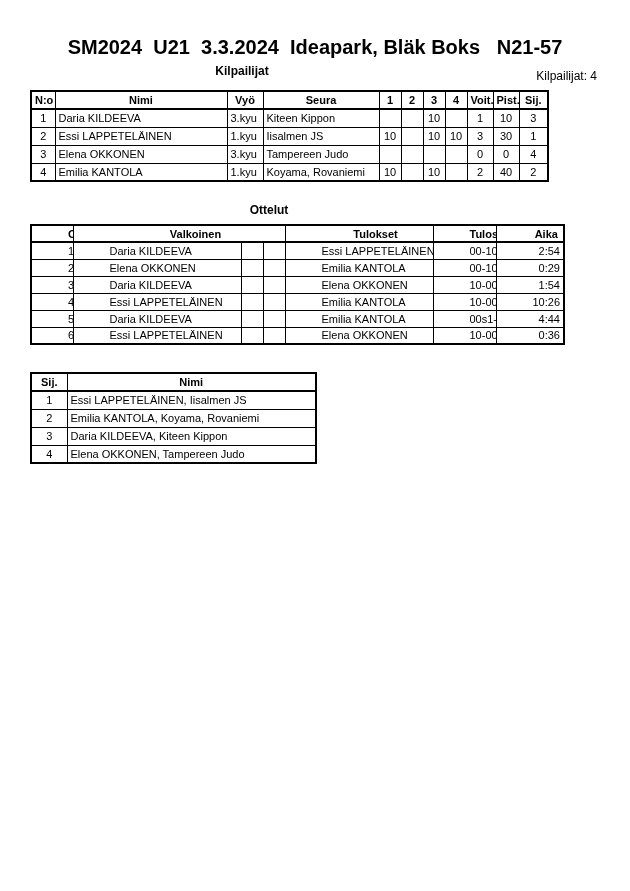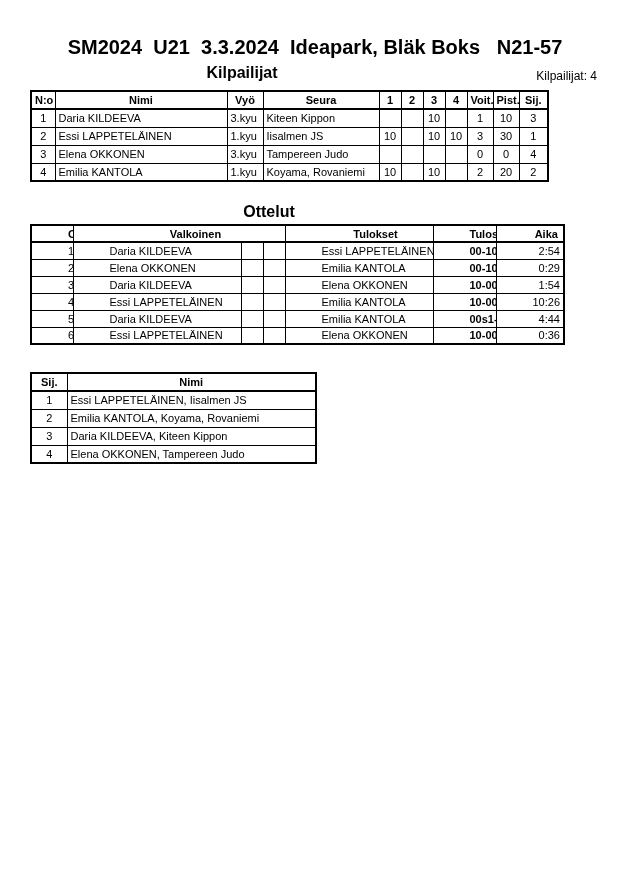--- a/index.html
+++ b/index.html
@@ -6,21 +6,21 @@
   html,body { background:#fff; }
   .page {
     position:relative; width:630px; height:891px; background:#ffffff;
     font-family:"Liberation Sans", sans-serif; color:#000; overflow:hidden;
   }
   .title {
     position:absolute; top:36px; left:0; width:630px; text-align:center;
     font-size:20px; font-weight:bold; white-space:pre;
   }
   .heading {
-    position:absolute; font-size:16px; font-weight:bold; text-align:center;
+    position:absolute; font-size:12px; font-weight:bold; text-align:center;
   }
   #h-competitors { top:64px; left:30px; width:424px; }
   #h-matches     { top:203px; left:30px; width:478px; }
   #h-results     { top:351px; left:30px; width:260px; }
   #count-label {
     position:absolute; top:69px; right:33px; font-size:12px;
   }
   .doc-table {
     position:absolute; border-collapse:collapse; table-layout:fixed;
     border:2px solid #000; background:#fff;
@@ -33,21 +33,21 @@
   .doc-table thead th { border-bottom:2px solid #000; }
   #table-competitors { top:90px;  left:30px; width:517px; }
   #table-matches     { top:224px; left:30px; width:533px; }
   #table-results     { top:372px; left:30px; width:285px; }
   #table-competitors th, #table-competitors td { height:18px;margin-top:7px; }
   #table-matches th, #table-matches td { height:17px;padding-left:36px; }
   #table-results th, #table-results td { height:18px; }
   .c { text-align:center; }
   .l { text-align:left; }
   .th-valkoinen { padding:0 44px 0 0; text-align:center; }
-  .col-tulos { text-align:right; padding-right:4px;font-weight:bold; }
+  .col-tulos { text-align:right; padding-right:4px; }
   .col-aika  { text-align:right; padding-right:10px; }
 </style>
 </head>
 <body>
 
 <div class="page">
 
   <div class="title">SM2024  U21  3.3.2024  Ideapark, Bläk Boks   N21-57</div>
   <div class="heading" id="h-competitors">Kilpailijat</div>
   <div id="count-label">Kilpailijat: 4</div>
@@ -124,21 +124,21 @@
       <tr>
         <td class="c">4</td>
         <td class="l">Emilia KANTOLA</td>
         <td class="l">1.kyu</td>
         <td class="l">Koyama, Rovaniemi</td>
         <td class="c">10</td>
         <td class="c"></td>
         <td class="c">10</td>
         <td class="c"></td>
         <td class="c">2</td>
-        <td class="c">20</td>
+        <td class="c">40</td>
         <td class="c">2</td>
       </tr>
     </tbody>
   </table>
 
   <div class="heading" id="h-matches">Ottelut</div>
 
   <table class="doc-table" id="table-matches">
     <colgroup>
       <col style="width:42px">

